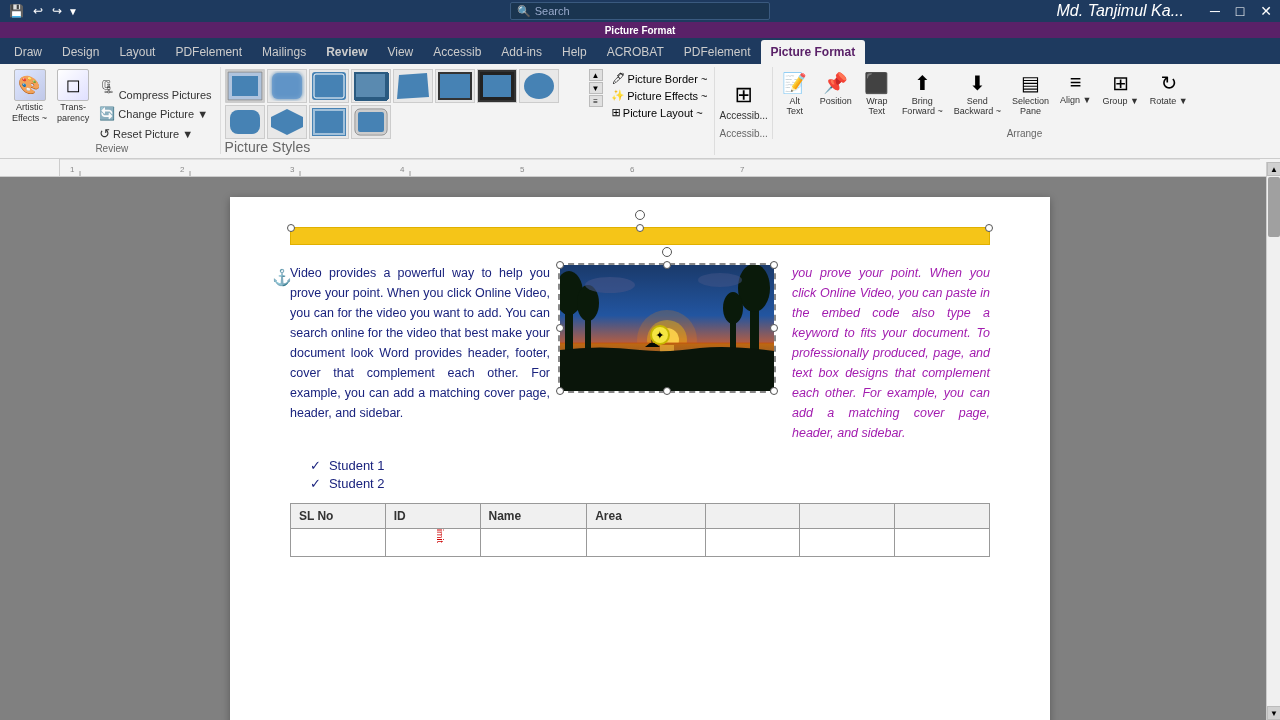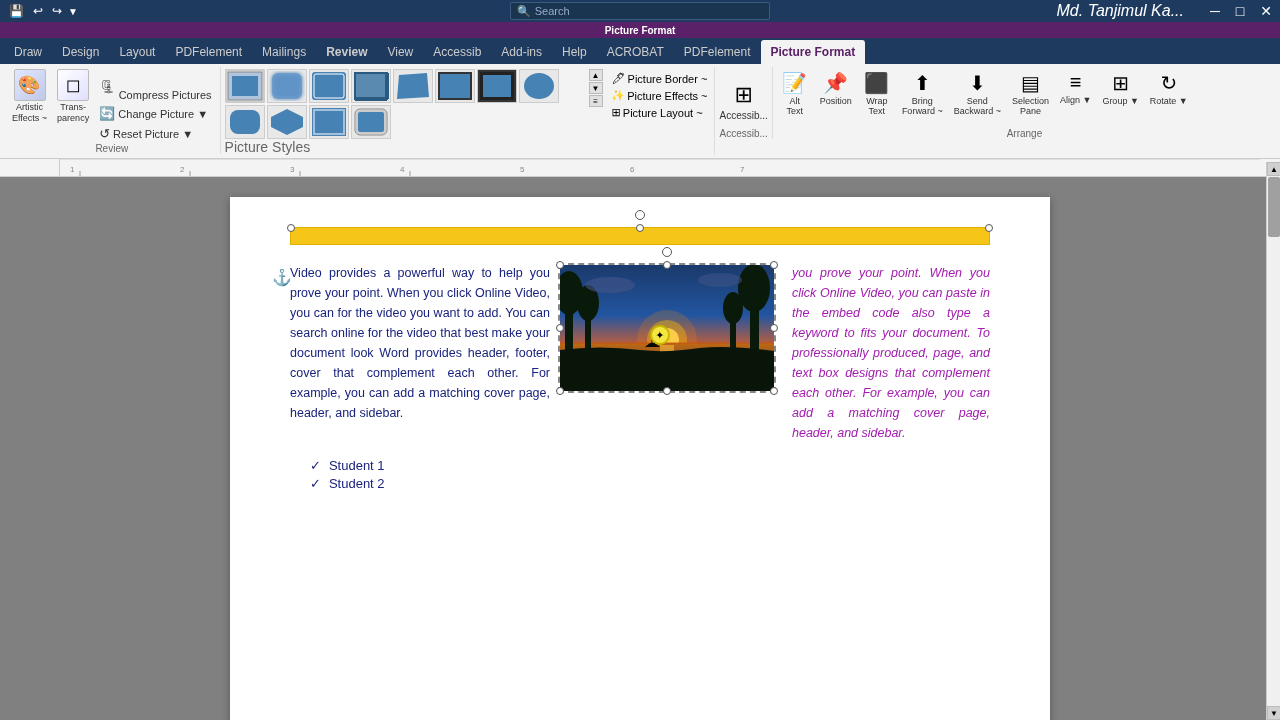--- a/index.html
+++ b/index.html
@@ -377,20 +377,47 @@
       <div style="display:flex;align-items:center;gap:8px;font-size:13px;color:#1a237e;margin-bottom:3px;">
         <span>✓</span>
         <span>Student 1</span>
       </div>
       <div style="display:flex;align-items:center;gap:8px;font-size:13px;color:#1a237e;margin-bottom:3px;">
         <span>✓</span>
         <span>Student 2</span>
       </div>
     </div>
 
+    <table style="width:100%;border-collapse:collapse;font-size:12px;">
+      <thead>
+        <tr>
+          <th style="border:1px solid #999;padding:5px 8px;text-align:left;background:#f0f0f0;font-weight:bold;color:#333;width:80px;">SL No</th>
+          <th style="border:1px solid #999;padding:5px 8px;text-align:left;background:#f0f0f0;font-weight:bold;color:#333;width:80px;">ID</th>
+          <th style="border:1px solid #999;padding:5px 8px;text-align:left;background:#f0f0f0;font-weight:bold;color:#333;width:90px;">Name</th>
+          <th style="border:1px solid #999;padding:5px 8px;text-align:left;background:#f0f0f0;font-weight:bold;color:#333;width:100px;">Area</th>
+          <th style="border:1px solid #999;padding:5px 8px;background:#f0f0f0;width:80px;"></th>
+          <th style="border:1px solid #999;padding:5px 8px;background:#f0f0f0;width:80px;"></th>
+          <th style="border:1px solid #999;padding:5px 8px;background:#f0f0f0;width:80px;"></th>
+        </tr>
+      </thead>
+      <tbody>
+        <tr>
+          <td style="border:1px solid #999;padding:5px 8px;height:28px;"></td>
+          <td style="border:1px solid #999;padding:5px 8px;height:28px;position:relative;">
+
+            <div style="color:#c00;font-size:9px;transform:rotate(90deg);position:absolute;left:50%;top:2px;">imit</div>
+          </td>
+          <td style="border:1px solid #999;padding:5px 8px;height:28px;"></td>
+          <td style="border:1px solid #999;padding:5px 8px;height:28px;"></td>
+          <td style="border:1px solid #999;padding:5px 8px;height:28px;"></td>
+          <td style="border:1px solid #999;padding:5px 8px;height:28px;"></td>
+          <td style="border:1px solid #999;padding:5px 8px;height:28px;"></td>
+        </tr>
+      </tbody>
+    </table>
 
   </div>
 </div>
 
 <div style="position:fixed;right:0;top:162px;width:14px;height:calc(720px - 162px);background:#f0f0f0;border-left:1px solid #ccc;">
   <div style="width:14px;height:14px;background:#d0d0d0;border:1px solid #bbb;display:flex;align-items:center;justify-content:center;font-size:8px;cursor:pointer;">▲</div>
   <div style="width:12px;height:60px;background:#a0a0a0;margin:1px;cursor:pointer;border-radius:2px;"></div>
   <div style="position:absolute;bottom:0;width:14px;height:14px;background:#d0d0d0;border:1px solid #bbb;display:flex;align-items:center;justify-content:center;font-size:8px;cursor:pointer;">▼</div>
 </div>
 

